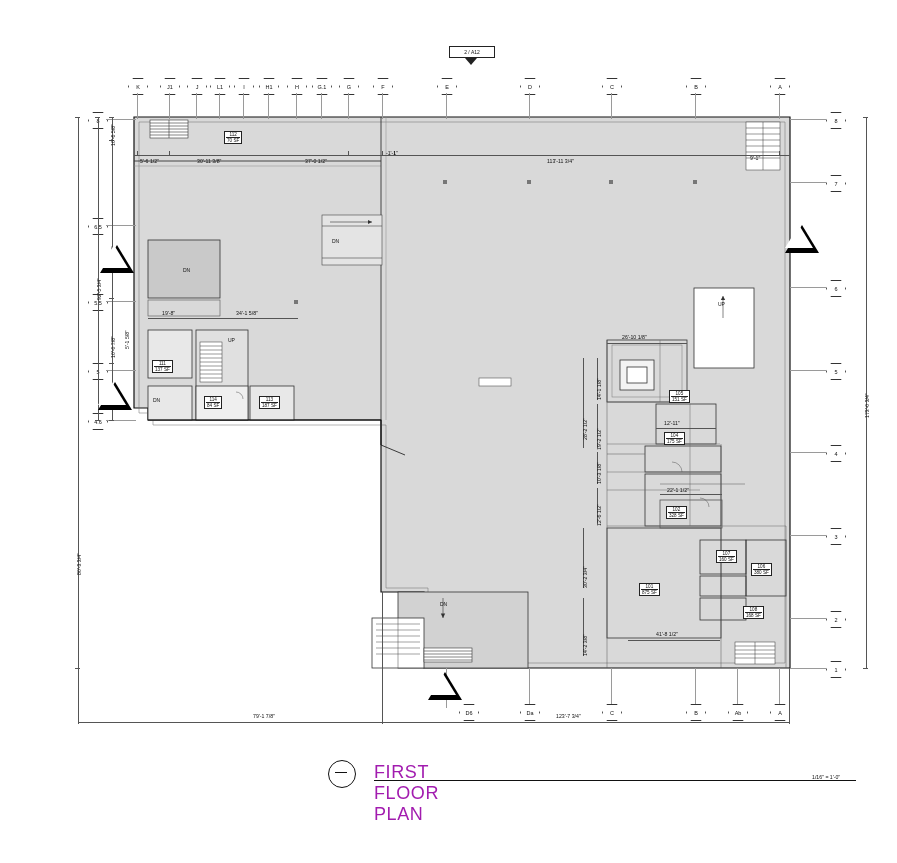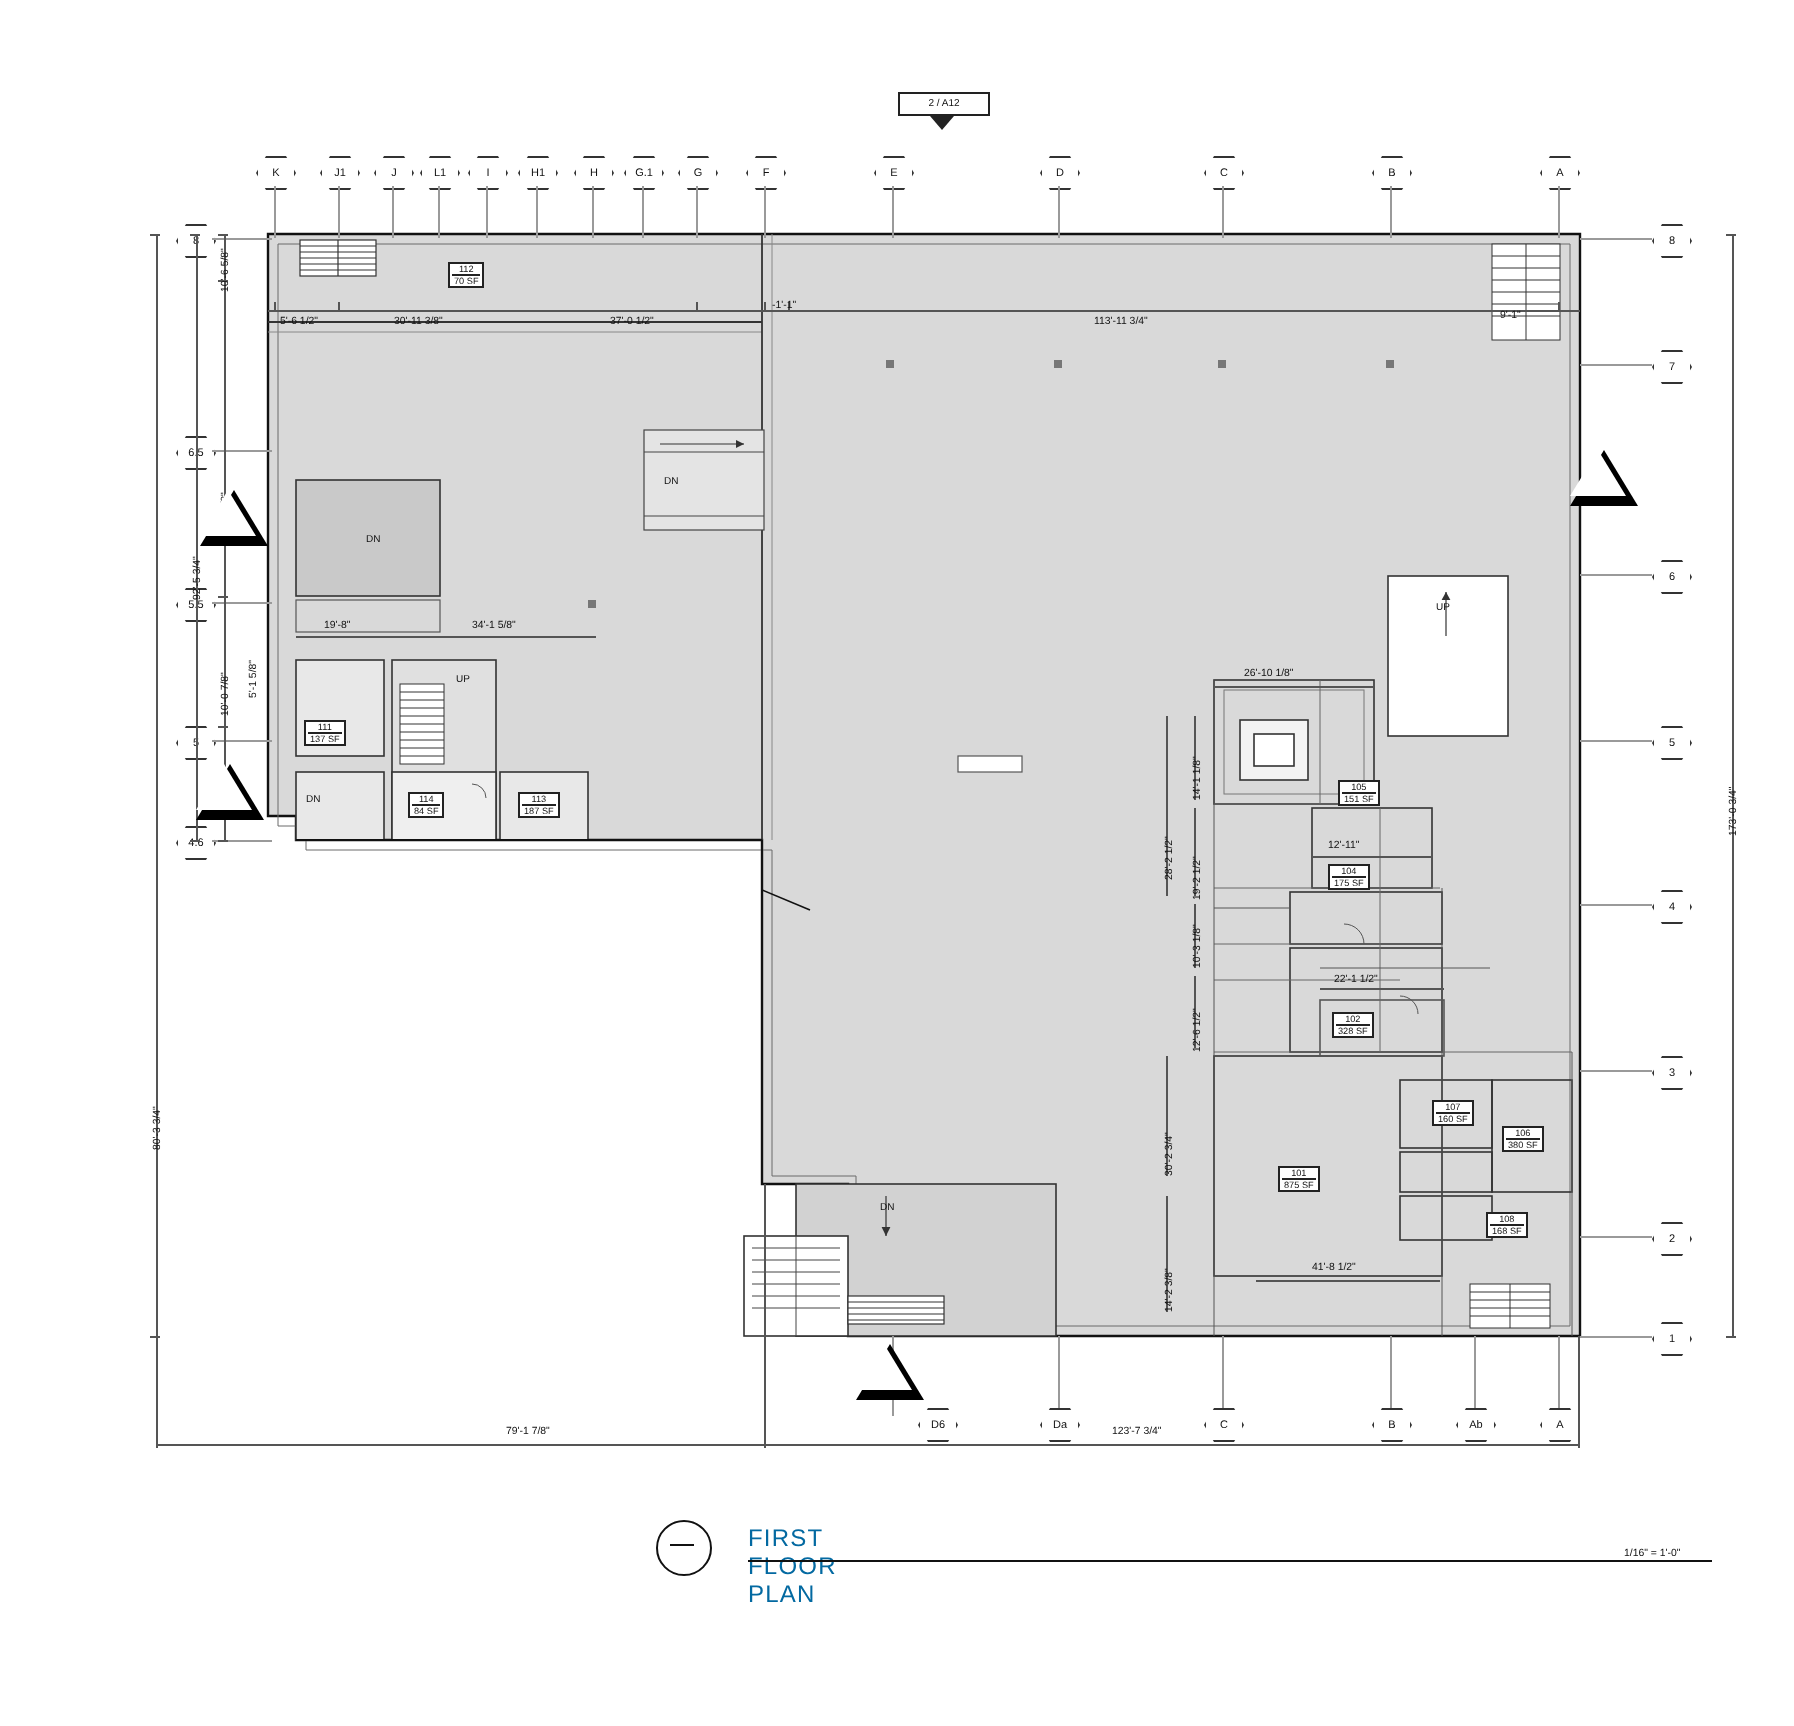--- a/index.html
+++ b/index.html
@@ -19,21 +19,21 @@
   .dimline.h{height:0.6px;}
   .dimline.v{width:0.6px;}
   .tick{position:absolute;background:#555;width:0.6px;height:5px;}
   .tickh{position:absolute;background:#555;height:0.6px;width:5px;}
   .roomtag{position:absolute;border:0.8px solid #222;background:#fff;font-size:4.6px;
            line-height:5.2px;text-align:center;color:#111;padding:0px 1px;}
   .roomtag .num{border-bottom:0.6px solid #222;display:block;padding:0 1px;}
   .roomtag .sf{display:block;padding:0 1px;}
   .tri{position:absolute;width:0;height:0;border-left:17px solid transparent;border-right:17px solid transparent;border-bottom:28px solid #000;}
   .tri-in{position:absolute;width:0;height:0;border-left:14px solid transparent;border-right:14px solid transparent;border-bottom:23px solid #fff;left:3px;top:4.5px;}
-  .title{font-size:12px;letter-spacing:0.6px;color:#0369a1;}
+  .title{font-size:18px;letter-spacing:0.6px;color:#a21caf;}
   .shell{position:absolute;}
   svg{display:block;}
   .nocircle{position:absolute;width:26px;height:26px;border:1.1px solid #111;border-radius:50%;}
   .nobar{position:absolute;background:#111;height:1.4px;}
 </style>
 </head>
 <body>
 
 <div id="sheet">
 

